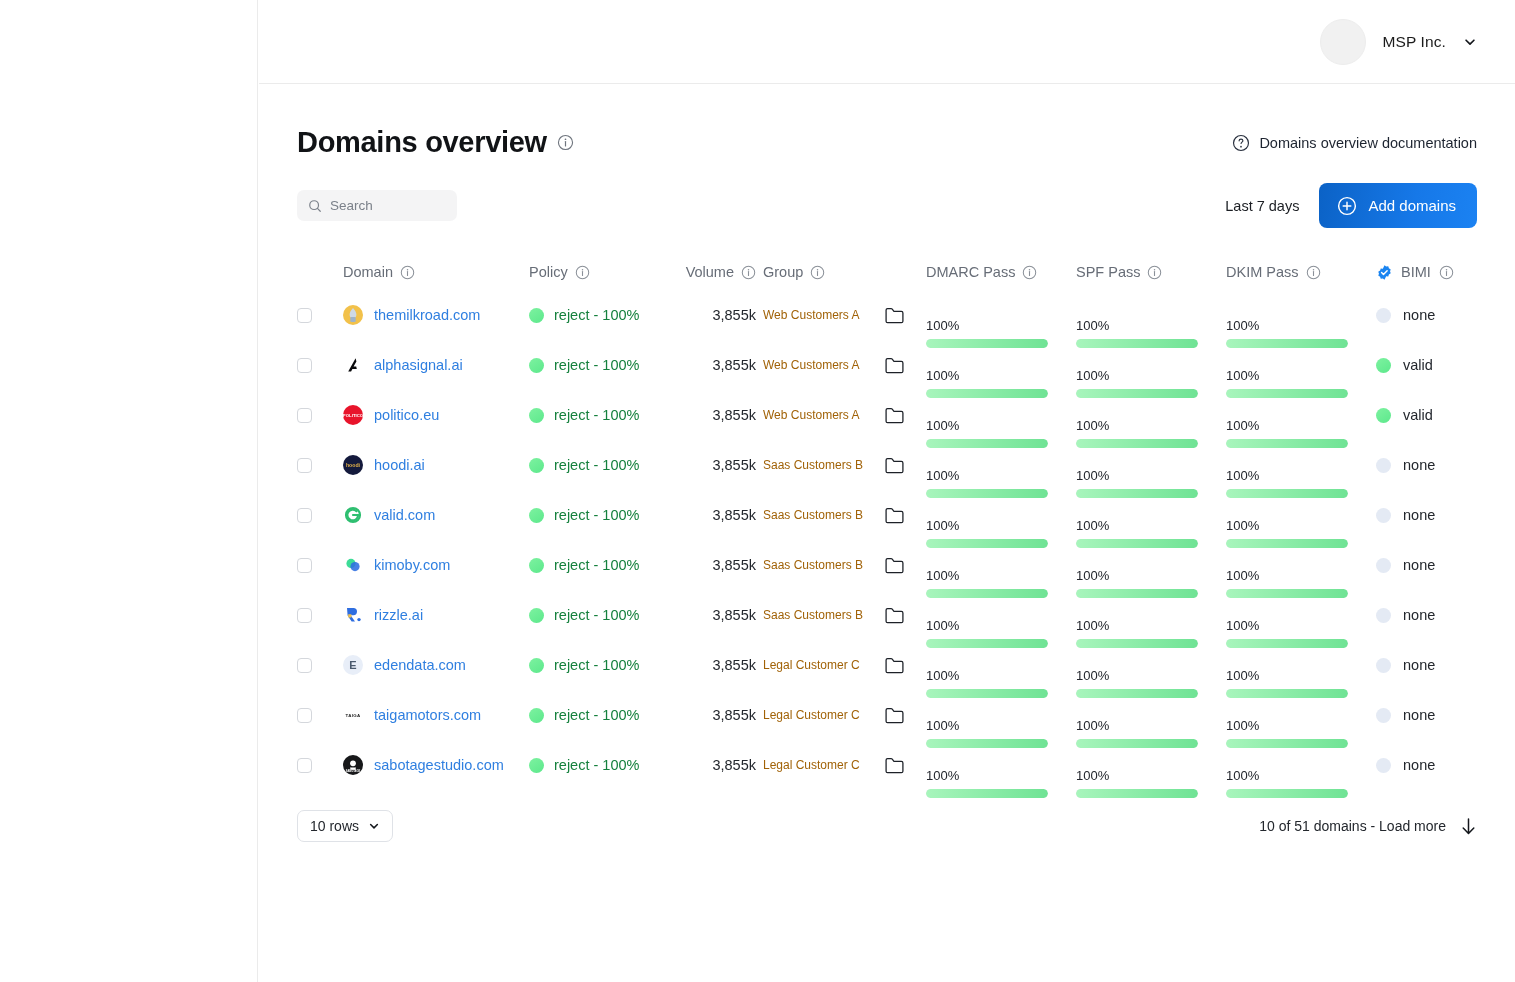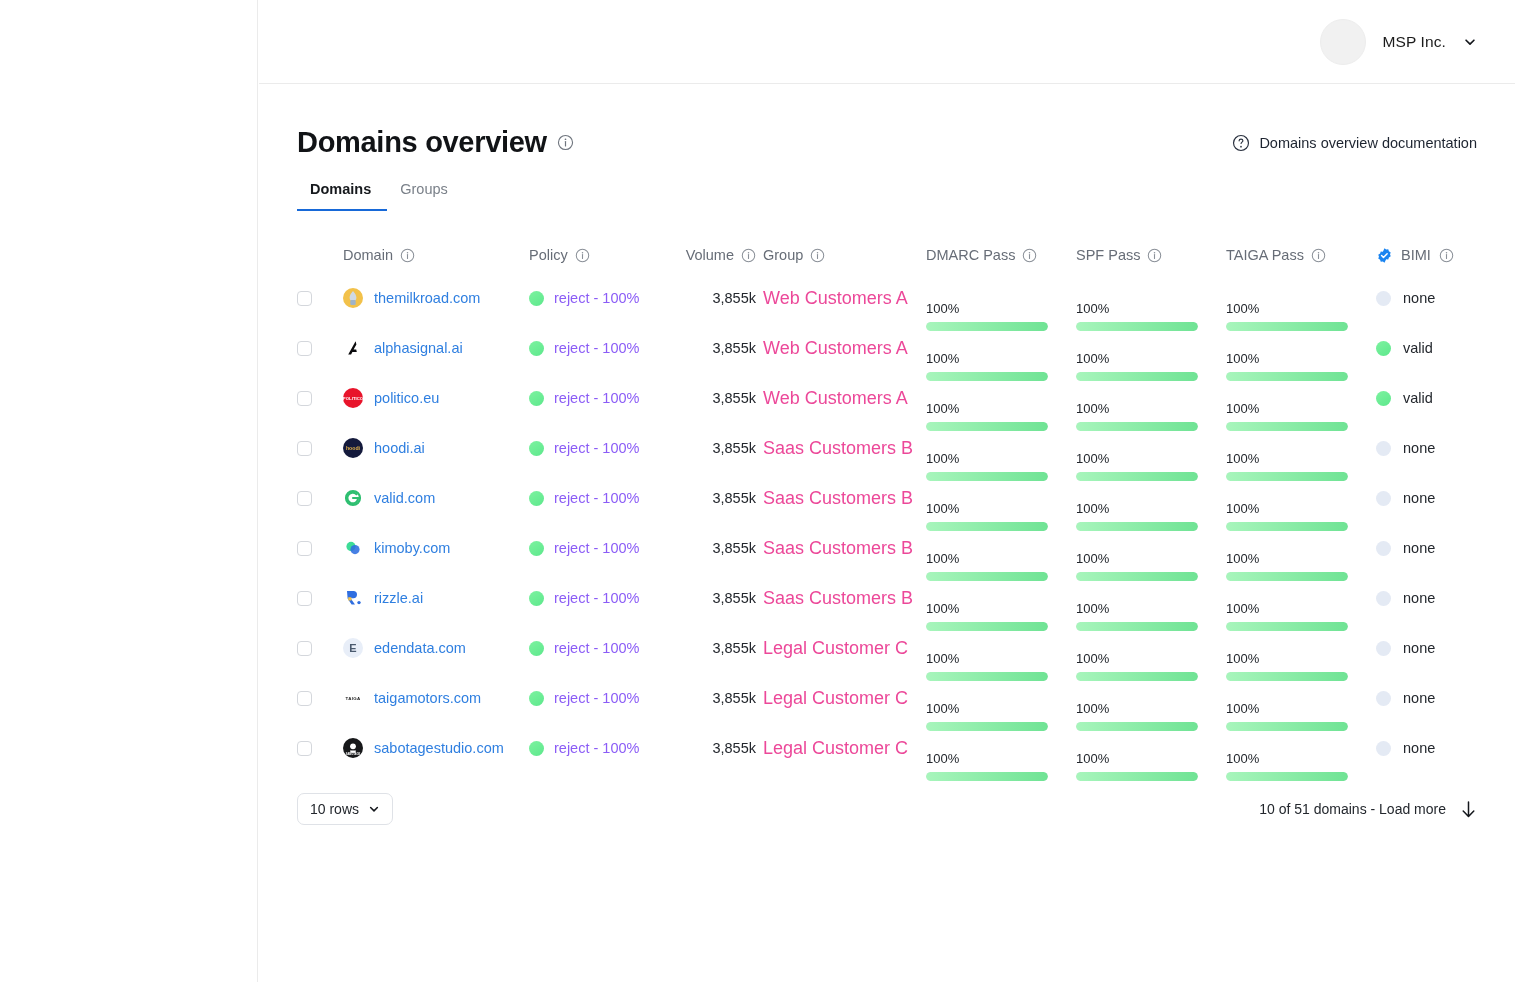--- a/index.html
+++ b/index.html
@@ -127,23 +127,23 @@
     width: 20px; height: 20px; flex: none; border-radius: 4px;
     display: flex; align-items: center; justify-content: center;
     overflow: hidden; font-size: 7px; font-weight: 700; color: #fff;
   }
   .dlink {
     font-size: 14.5px; color: #2f7fe0; cursor: pointer; white-space: nowrap;
   }
   .dot { width: 15px; height: 15px; border-radius: 50%; flex: none; }
   .dot.green { background: linear-gradient(145deg,#7df2a0,#5de88c); }
   .dot.pale { background: #e4eaf4; }
-  .ptxt { font-size: 14.5px; color: #8b5cf6; white-space: nowrap; }
+  .ptxt { font-size: 14.5px; color: #15803d; white-space: nowrap; }
   .vol { font-size: 14.5px; color: #23272d; }
-  .glink { font-size: 18px; color: #ec4899; cursor: pointer; white-space: nowrap; text-align: right; }
+  .glink { font-size: 12px; color: #a16207; cursor: pointer; white-space: nowrap; text-align: right; }
   .bimitxt { font-size: 14.5px; color: #23272d; }
 
   .metric { padding-right: 28px; margin-top: 36px; }
   .metric .pct {
     font-size: 13px; color: #23272d; margin-bottom: 6px; display: block;
   }
   .bar-track {
     height: 9px; border-radius: 6px; background: #eef0f3; overflow: hidden;
   }
   .bar-fill {
@@ -198,25 +198,40 @@
       <div id="doc-link">
         <svg class="circ-icon" width="18" height="18" viewBox="0 0 20 20" fill="none">
           <circle cx="10" cy="10" r="8.3" stroke="#2b3240" stroke-width="1.3"></circle>
           <path d="M7.9 7.6c0-1.2 1-2 2.1-2 1.2 0 2.1.8 2.1 1.9 0 1.5-2 1.5-2 3" stroke="#2b3240" stroke-width="1.3" stroke-linecap="round"></path>
           <circle cx="10" cy="14.1" r=".95" fill="#2b3240"></circle>
         </svg>
         <span>Domains overview documentation</span>
       </div>
     </div>
 
-    <div id="tabs">
-      <div class="tab active">Domains</div>
-      <div class="tab">Groups</div>
+
+    <div id="toolbar">
+      <div id="search-box">
+        <svg width="14" height="14" viewBox="0 0 16 16" fill="none">
+          <circle cx="7" cy="7" r="5" stroke="#7b818a" stroke-width="1.35"></circle>
+          <path d="M10.8 10.8L14 14" stroke="#7b818a" stroke-width="1.35" stroke-linecap="round"></path>
+        </svg>
+        <input id="search-input" type="text" placeholder="Search" style="">
+      </div>
+      <div id="toolbar-right">
+        <span id="range-label">Last 7 days</span>
+        <button id="add-domains-btn">
+          <svg width="20" height="20" viewBox="0 0 22 22" fill="none">
+            <circle cx="11" cy="11" r="9.2" stroke="#ffffff" stroke-width="1.6"></circle>
+            <path d="M11 6.8v8.4M6.8 11h8.4" stroke="#ffffff" stroke-width="1.6" stroke-linecap="round"></path>
+          </svg>
+          <span>Add domains</span>
+        </button>
+      </div>
     </div>
-
 
     <div id="table">
 
       <div class="row" id="head-row">
         <div class="c-check"></div>
         <div class="c-domain">
           <span class="hcell">
               <span class="lbl">Domain</span>
             <svg width="15" height="15" viewBox="0 0 20 20" fill="none">
                 <circle cx="10" cy="10" r="8.3" stroke="#8a9098" stroke-width="1.35"></circle>
@@ -270,21 +285,21 @@
               <span class="lbl">SPF Pass</span>
             <svg width="15" height="15" viewBox="0 0 20 20" fill="none">
                 <circle cx="10" cy="10" r="8.3" stroke="#8a9098" stroke-width="1.35"></circle>
                 <circle cx="10" cy="6.2" r="1" fill="#8a9098"></circle>
                 <path d="M10 8.8v5.2" stroke="#8a9098" stroke-width="1.45" stroke-linecap="round"></path>
               </svg>
           </span>
         </div>
         <div class="c-dkim">
           <span class="hcell">
-              <span class="lbl">TAIGA Pass</span>
+              <span class="lbl">DKIM Pass</span>
             <svg width="15" height="15" viewBox="0 0 20 20" fill="none">
                 <circle cx="10" cy="10" r="8.3" stroke="#8a9098" stroke-width="1.35"></circle>
                 <circle cx="10" cy="6.2" r="1" fill="#8a9098"></circle>
                 <path d="M10 8.8v5.2" stroke="#8a9098" stroke-width="1.45" stroke-linecap="round"></path>
               </svg>
           </span>
         </div>
         <div class="c-bimi">
           <span class="hcell bimi-h">
             <svg width="17" height="17" viewBox="0 0 24 24">

